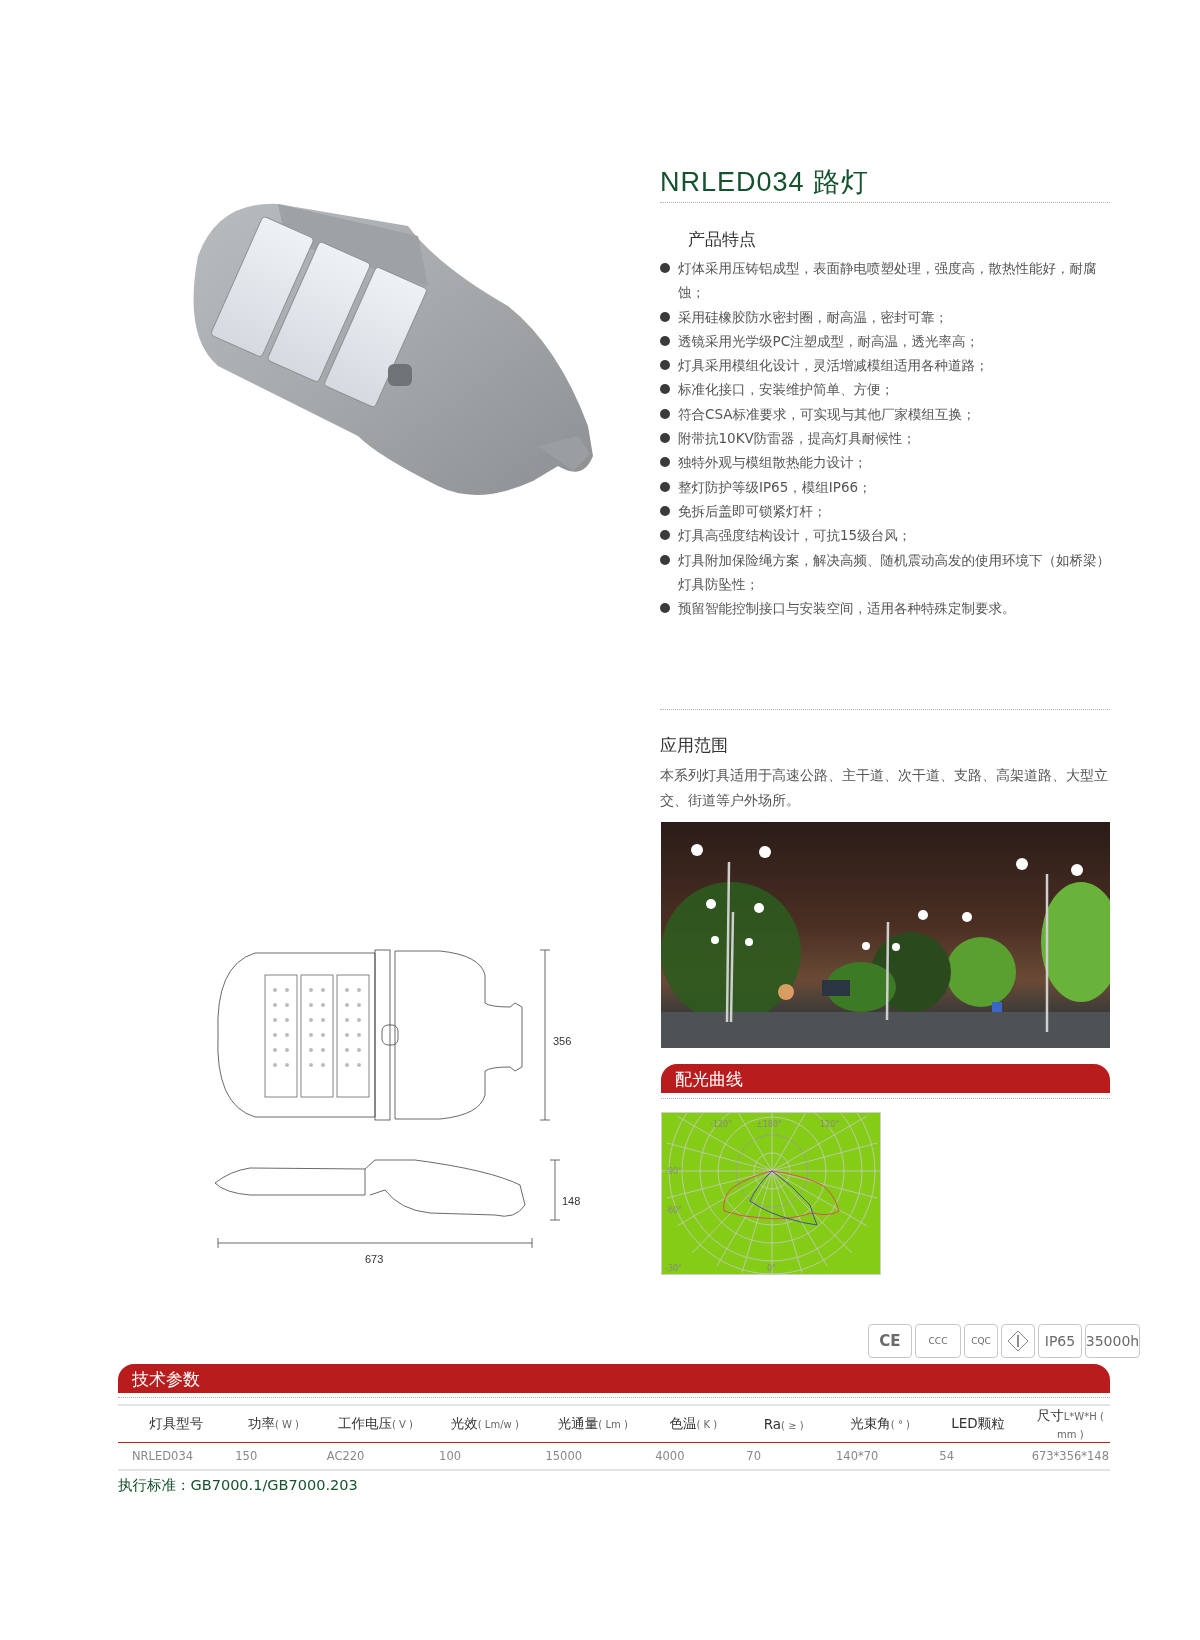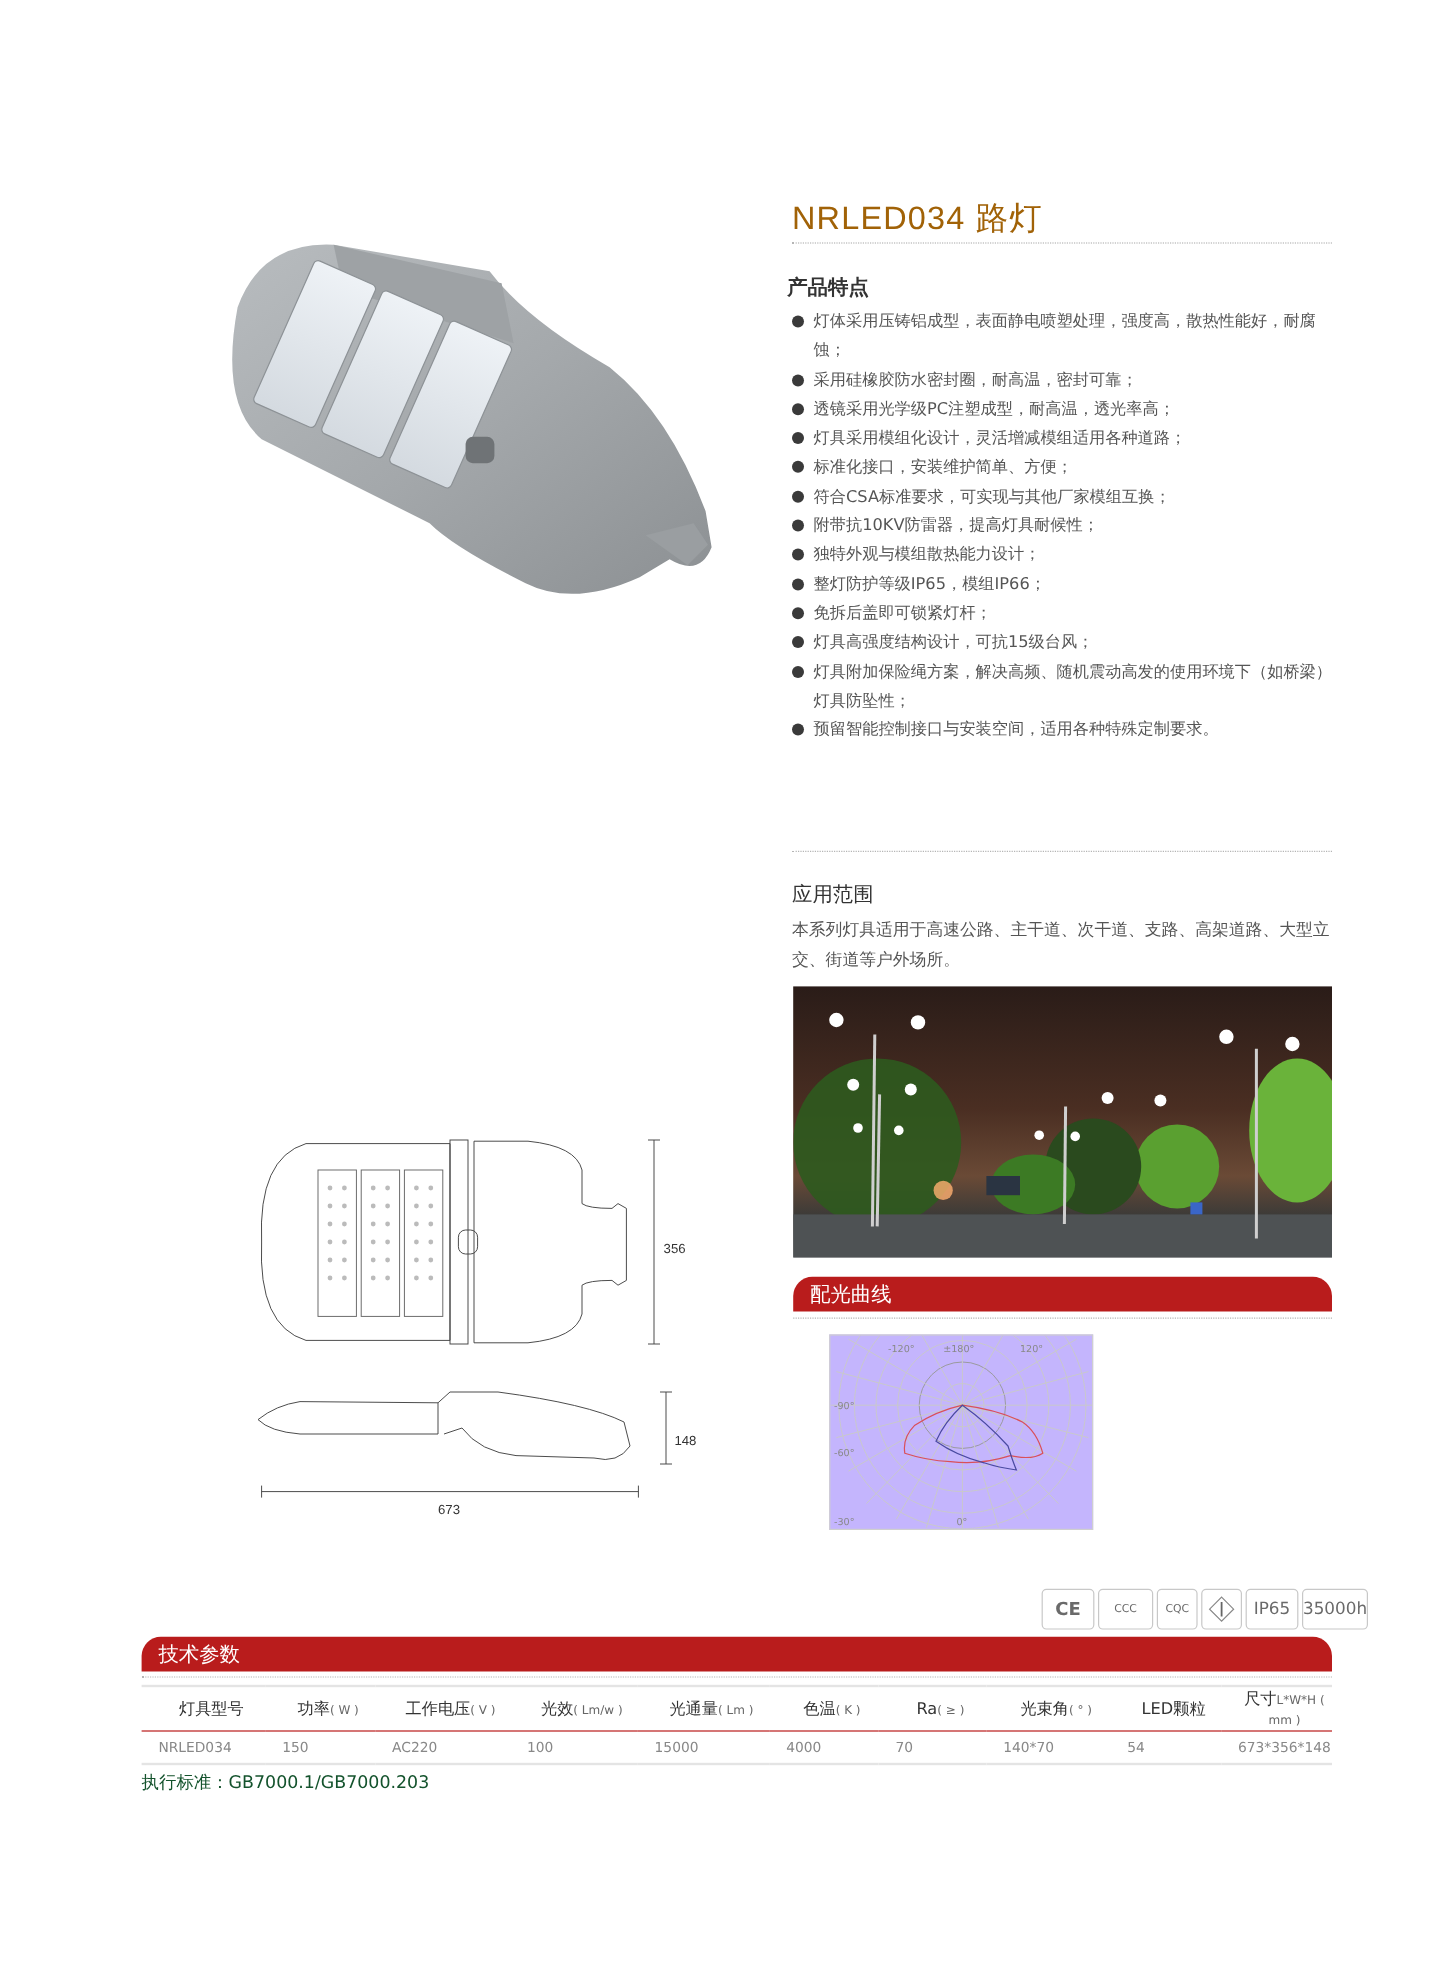--- a/index.html
+++ b/index.html
@@ -1,19 +1,19 @@
 <!DOCTYPE html>
 <html><head>
 <meta charset="utf-8">
 <style>
   html,body{margin:0;padding:0;background:#fff;}
   body{width:1200px;height:1640px;position:relative;overflow:hidden;font-family:"DejaVu Sans","Liberation Sans",sans-serif;color:#555;}
   .abs{position:absolute;}
   .dots{border-top:1.5px dotted #b5b5b5;height:0;}
-  .title{left:660px;top:164px;font-size:27px;color:#a16207;letter-spacing:1px;font-family:"Liberation Sans","DejaVu Sans",sans-serif;}
+  .title{left:660px;top:164px;font-size:27px;color:#14532d;letter-spacing:1px;font-family:"Liberation Sans","DejaVu Sans",sans-serif;}
   .h2{font-size:17px;color:#333;}
   .feat{left:660px;top:256px;width:460px;font-size:13.5px;line-height:24.3px;color:#555;margin:0;padding:0;list-style:none;}
   .feat li{position:relative;padding-left:18px;}
   .feat li:before{content:"";position:absolute;left:0;top:7px;width:10px;height:10px;border-radius:50%;background:#3a3a3a;}
   .app-text{left:660px;top:763px;width:450px;font-size:14px;line-height:25px;color:#555;}
   .bar{background:#b91c1c;color:#fff;font-size:17px;border-radius:16px 16px 0 0;padding-left:14px;box-sizing:border-box;line-height:30px;}
   .cert{display:flex;gap:3px;}
   .cert .c{height:34px;border:1px solid #c8c8c8;border-radius:4px;display:flex;align-items:center;justify-content:center;color:#6a6a6a;font-size:14px;box-sizing:border-box;padding:0 3px;}
   table.spec{border-collapse:collapse;width:992px;font-size:13px;}
   table.spec th{text-align:center;font-weight:normal;color:#333;height:26px;border-top:2px solid #e4e4e4;border-bottom:1px solid #b91c1c;padding-left:14px;font-size:13.5px;}
@@ -46,21 +46,21 @@
     <g transform="rotate(24 150 120)">
       <rect x="50" y="55" width="56" height="130" rx="4" fill="url(#ledg)" stroke="#8d9296"></rect>
       <rect x="112" y="55" width="56" height="130" rx="4" fill="url(#ledg)" stroke="#8d9296"></rect>
       <rect x="174" y="55" width="56" height="130" rx="4" fill="url(#ledg)" stroke="#8d9296"></rect>
     </g>
     <rect x="210" y="168" width="24" height="22" rx="6" fill="#6f7376"></rect>
     <path d="M360,250 L400,240 L412,258 L395,275 Z" fill="#9a9ea1"></path>
   </svg>
 </div>
 
-<div class="abs h2" style="left:656px;top:228px;font-weight:bold;">产品特点</div>
+<div class="abs h2" style="left:688px;top:228px;">产品特点</div>
 <ul class="abs feat">
   <li>灯体采用压铸铝成型，表面静电喷塑处理，强度高，散热性能好，耐腐蚀；</li>
   <li>采用硅橡胶防水密封圈，耐高温，密封可靠；</li>
   <li>透镜采用光学级PC注塑成型，耐高温，透光率高；</li>
   <li>灯具采用模组化设计，灵活增减模组适用各种道路；</li>
   <li>标准化接口，安装维护简单、方便；</li>
   <li>符合CSA标准要求，可实现与其他厂家模组互换；</li>
   <li>附带抗10KV防雷器，提高灯具耐候性；</li>
   <li>独特外观与模组散热能力设计；</li>
   <li>整灯防护等级IP65，模组IP66；</li>
@@ -107,21 +107,21 @@
     <rect x="161" y="158" width="28" height="16" fill="#2a3442"></rect>
     <rect x="331" y="180" width="10" height="10" fill="#3a66c8"></rect>
   </svg>
 </div>
 
 <div class="abs bar" style="left:661px;top:1064px;width:449px;height:29px;">
   <span>配光曲线</span>
 </div>
 <div class="abs dots" style="left:661px;top:1098px;width:449px;"></div>
 
-<div class="abs" style="left:691px;top:1112px;width:220px;height:163px;border:1px solid #cfcfcf;box-sizing:border-box;background:#c4b5fd;overflow:hidden;">
+<div class="abs" style="left:661px;top:1112px;width:220px;height:163px;border:1px solid #cfcfcf;box-sizing:border-box;background:#84cc16;overflow:hidden;">
   <svg width="220" height="163" viewBox="0 0 220 163">
     <g fill="none" stroke="#c9c9c9" stroke-width="0.8">
       <circle cx="110" cy="58" r="18"></circle>
       <circle cx="110" cy="58" r="36" stroke="#999"></circle>
       <circle cx="110" cy="58" r="54"></circle>
       <circle cx="110" cy="58" r="72"></circle>
       <circle cx="110" cy="58" r="90"></circle>
       <circle cx="110" cy="58" r="103"></circle>
       <line x1="110" y1="-50" x2="110" y2="163"></line>
       <line x1="0" y1="58" x2="220" y2="58"></line>

